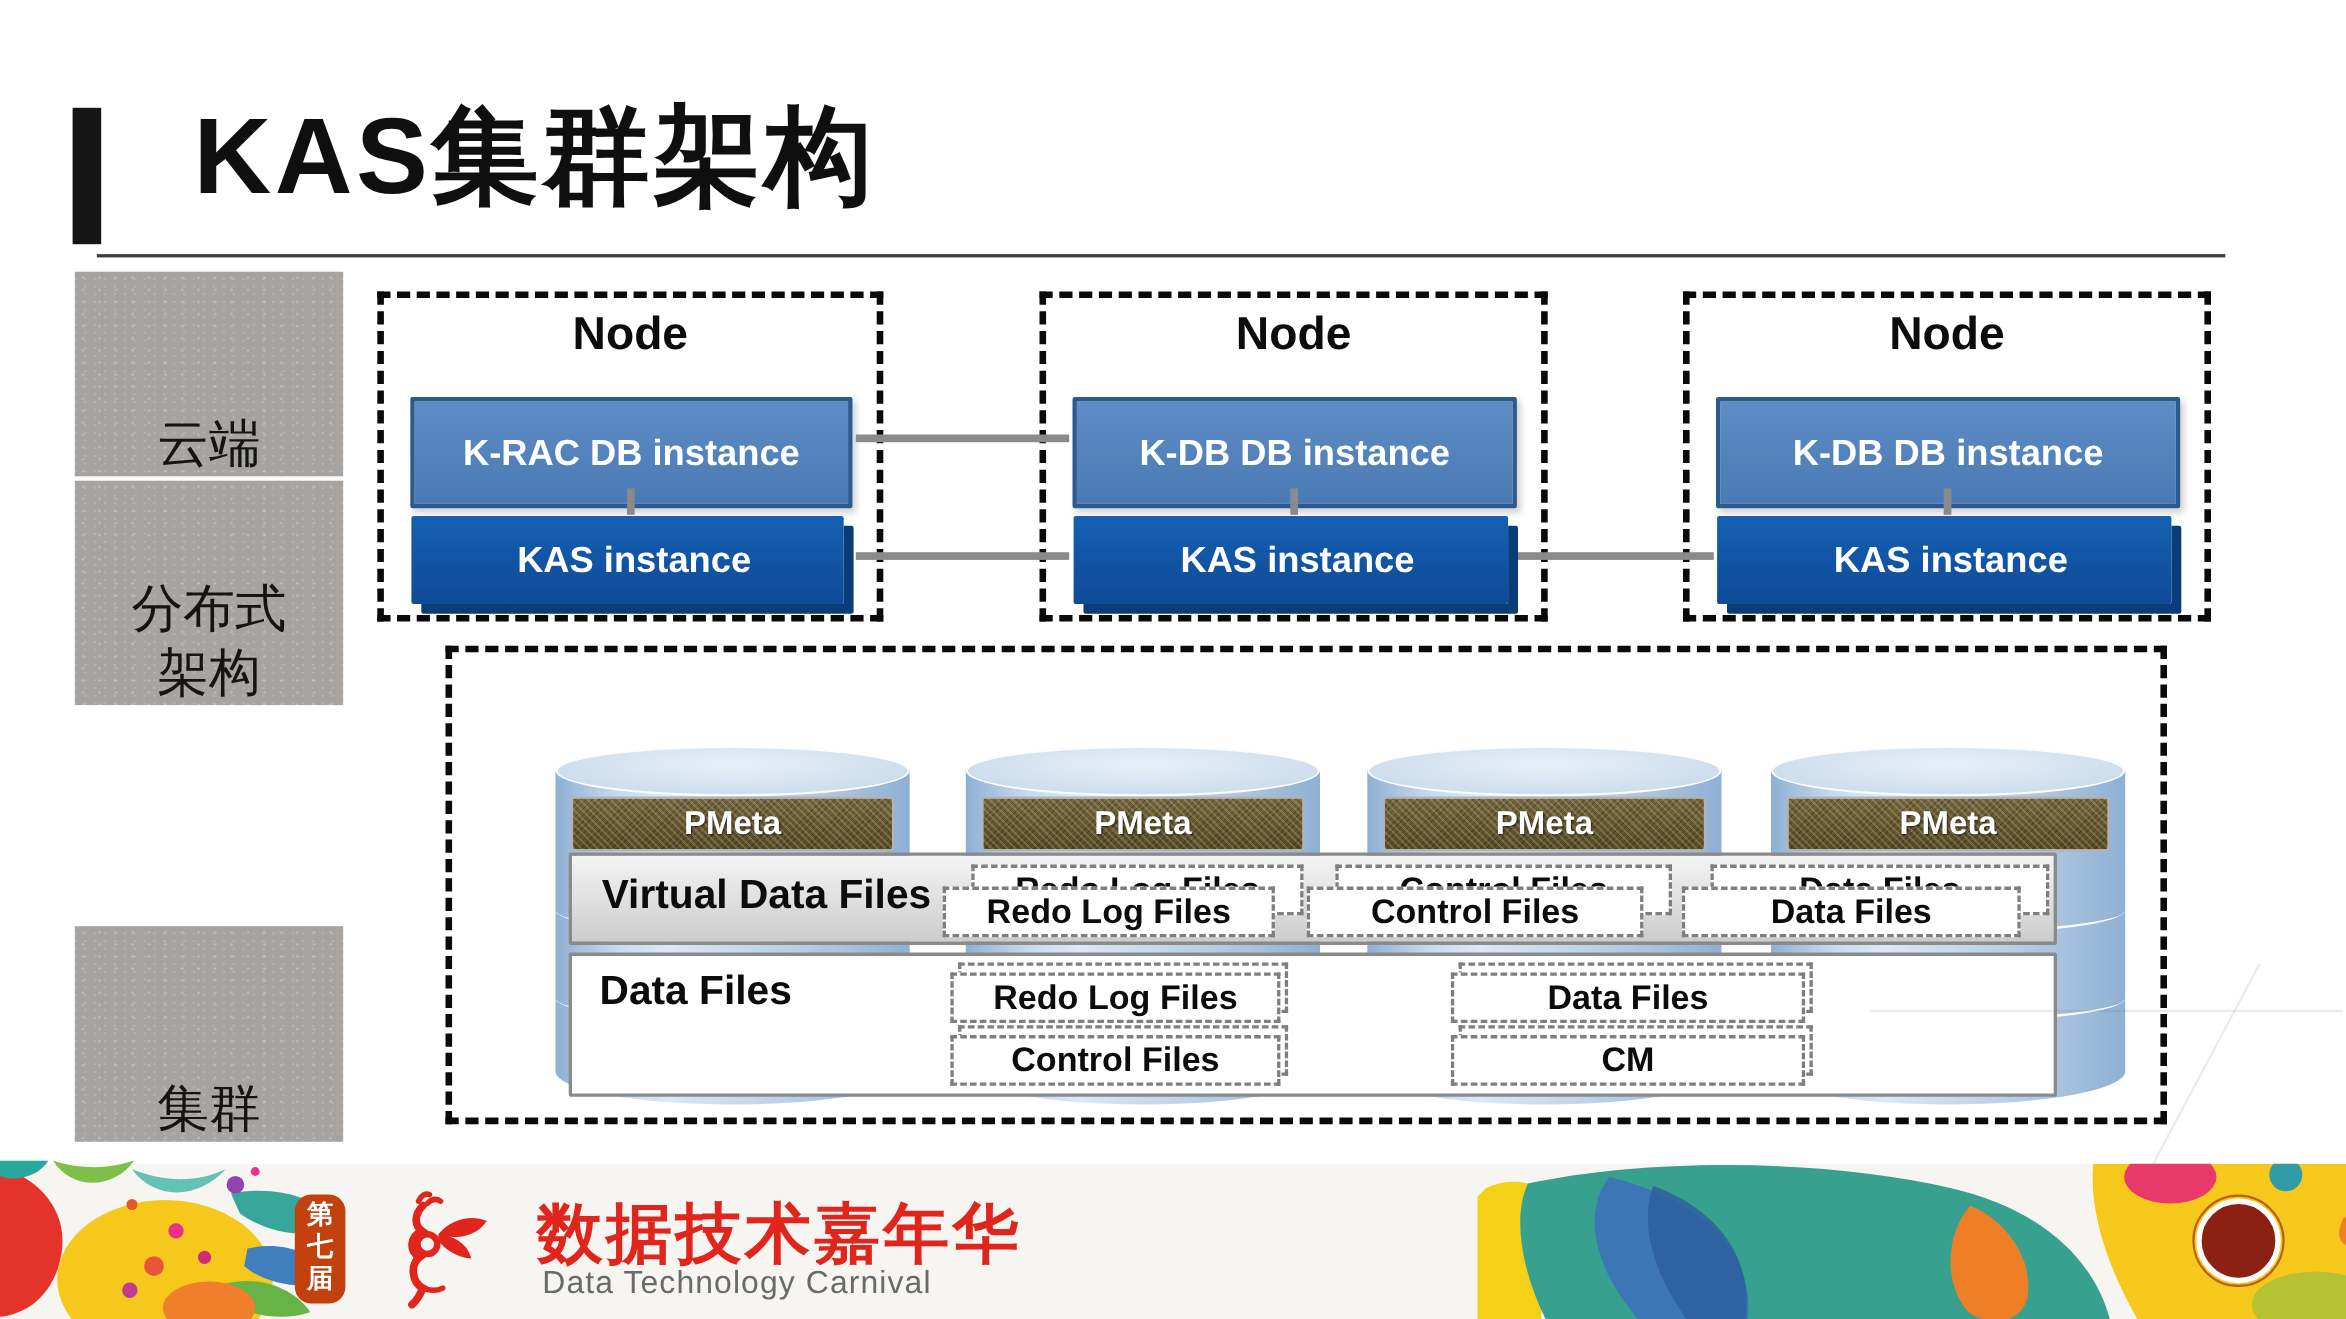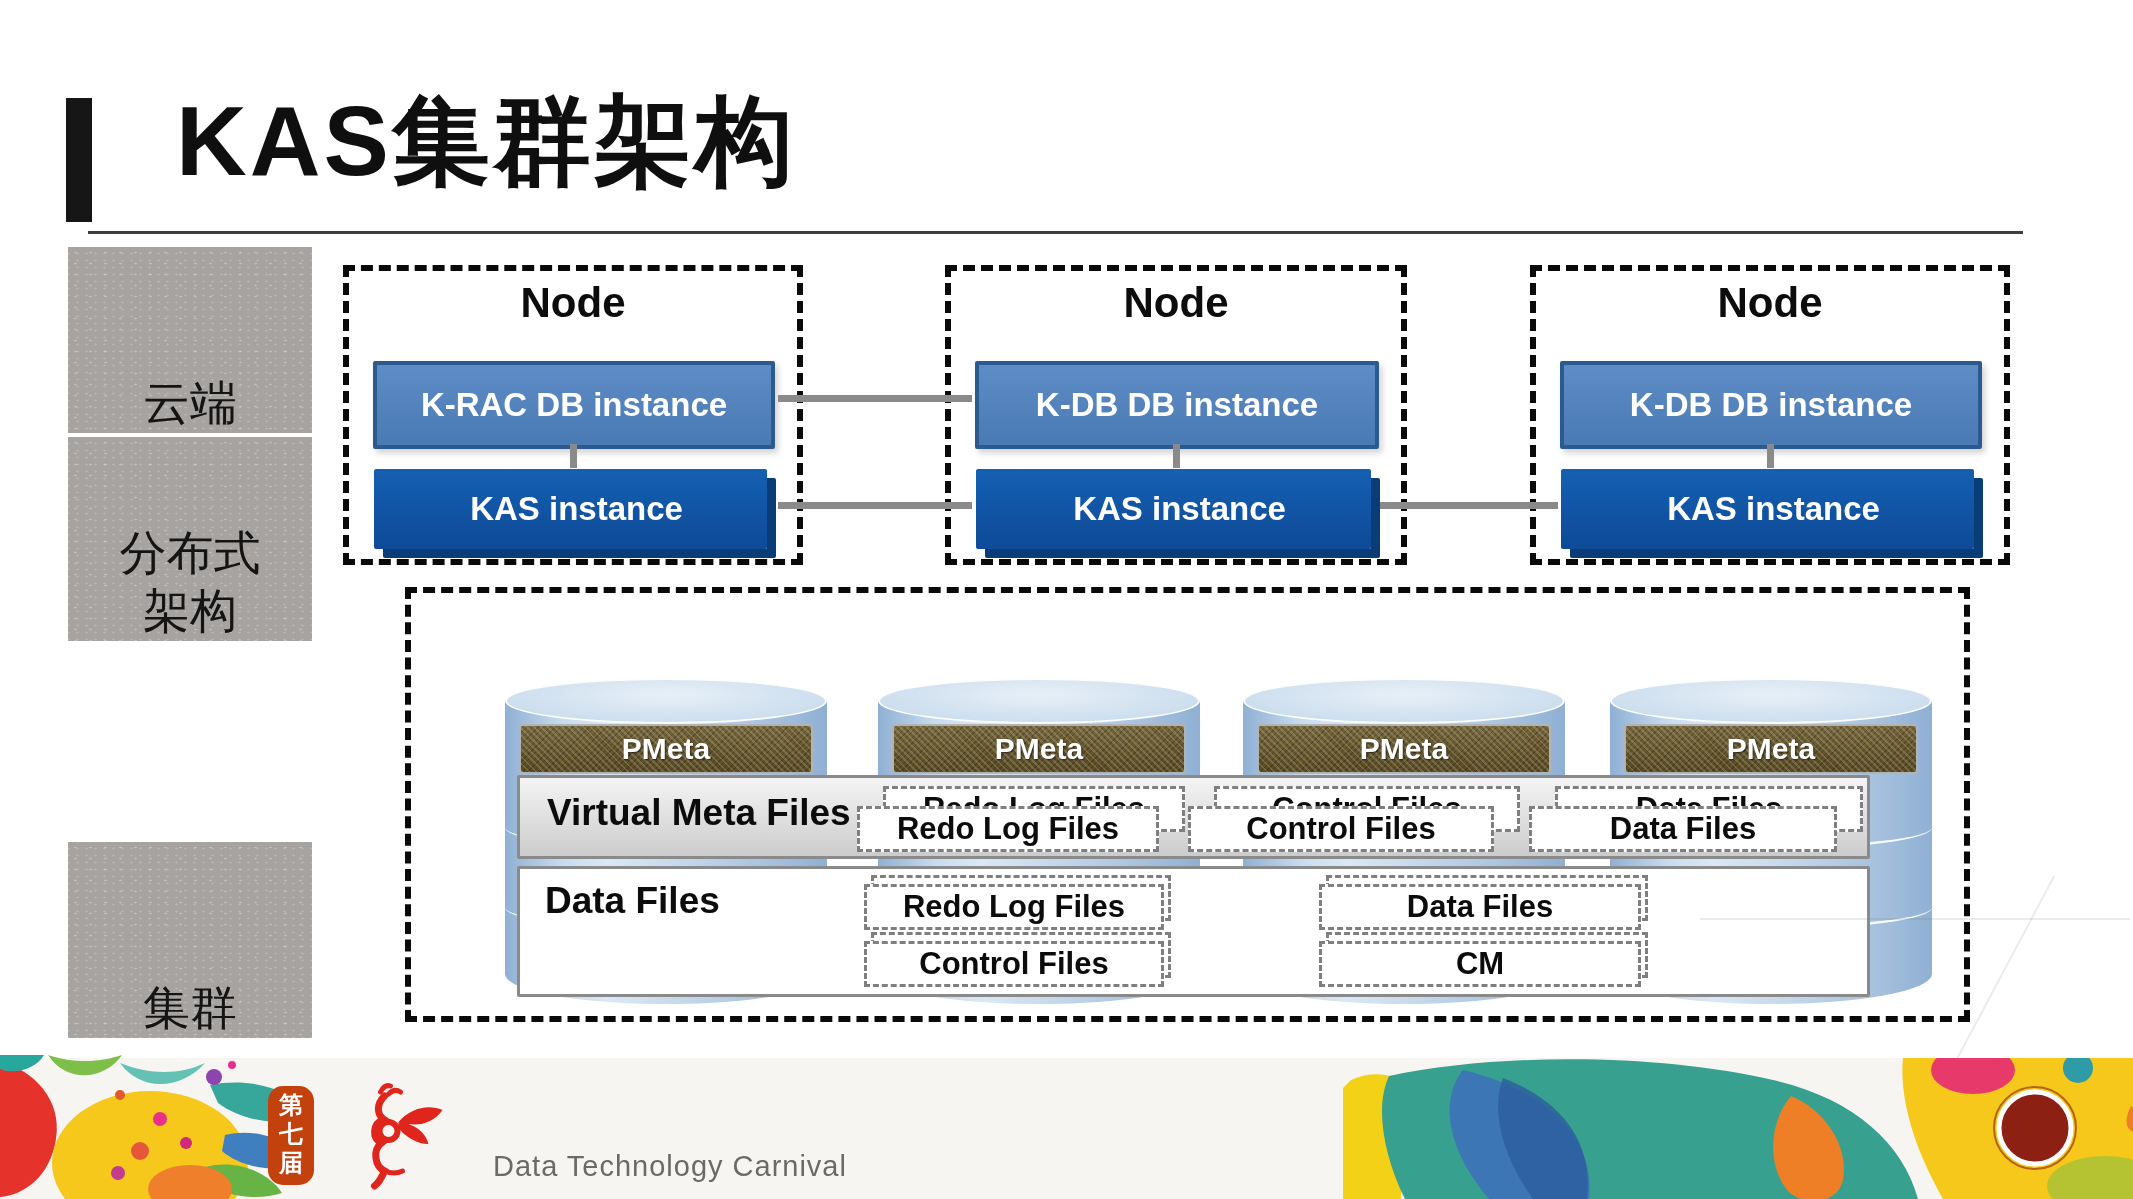--- a/index.html
+++ b/index.html
@@ -13,21 +13,21 @@
   
   .side-item{position:absolute;left:68px;width:244px;display:flex;align-items:flex-end;justify-content:center;
              text-align:center;background:#a6a3a1;color:#141414;font-size:47px;white-space:pre-line;line-height:1.25;
              background-image:radial-gradient(rgba(255,255,255,.28) 1px,transparent 1.6px),
                               radial-gradient(rgba(255,255,255,.18) 1px,transparent 1.6px);
              background-size:15px 11px,9px 7px;background-position:0 0,5px 3px;}
   .side-item.active{background-color:#9e3a1e;color:#ffffff;font-weight:bold;font-size:50px;}
   
   .node{position:absolute;top:265px;height:300px;border:6px dashed #0a0a0a;box-sizing:border-box;background:transparent;}
   .node-title{position:absolute;left:0;right:0;top:8px;text-align:center;font-size:42px;font-weight:bold;color:#0c0c0c;}
-  .db-box{position:absolute;left:24px;right:22px;top:90px;height:88px;box-sizing:border-box;
+  .db-box{position:absolute;left:24px;right:22px;top:90px;height:101px;box-sizing:border-box;
           background:linear-gradient(180deg,#5e8cc6,#4a7ab3);border:4px solid #2d5a8e;border-radius:2px;
           display:flex;align-items:center;justify-content:center;color:#fff;font-weight:bold;font-size:33px;
           box-shadow:3px 4px 6px rgba(0,0,0,.18);}
   .kas-box{position:absolute;left:25px;right:30px;top:198px;height:80px;box-sizing:border-box;
            background:linear-gradient(180deg,#1560b2,#0e4a97);border-radius:2px;
            display:flex;align-items:center;justify-content:center;color:#fff;font-weight:bold;font-size:33px;
            box-shadow:9px 9px 0 #0a3c78;padding-left:12px;}
   .conn{position:absolute;background:#8a8a8a;}
   
   .shared-box{position:absolute;left:405px;top:587px;width:1565px;height:435px;border:6px dashed #0a0a0a;box-sizing:border-box;}
@@ -131,21 +131,21 @@
   </div>
   <div class="cyl" style="left:1610px;">
     <div class="body"></div>
     <div class="arc" style="top:128px;"></div>
     <div class="arc" style="top:208px;"></div>
     <div class="top"></div>
     <div class="pmeta">PMeta</div>
   </div>
 
   <div class="band-gray"></div>
-  <div class="band-label" style="left:547px;top:792px;">Virtual Meta Files</div>
+  <div class="band-label" style="left:547px;top:792px;">Virtual Data Files</div>
 
   <div class="fbox back" style="left:883px;top:786px;width:302px;">Redo Log Files</div>
   <div class="fbox" style="left:857px;top:806px;width:302px;">Redo Log Files</div>
 
   <div class="fbox back" style="left:1214px;top:786px;width:306px;">Control Files</div>
   <div class="fbox" style="left:1188px;top:806px;width:306px;">Control Files</div>
 
   <div class="fbox back" style="left:1555px;top:786px;width:308px;">Data Files</div>
   <div class="fbox" style="left:1529px;top:806px;width:308px;">Data Files</div>
 
@@ -194,20 +194,21 @@
     <g fill="none" stroke="#e0261c" stroke-linecap="round">
       <path d="M34 14 C26 22 26 32 33 37 C22 42 21 56 31 61 C22 68 24 84 34 89 C31 96 28 101 24 104" stroke-width="7"></path>
       <circle cx="38" cy="49" r="9" stroke-width="6"></circle>
       <path d="M30 10 q4 -8 10 -6" stroke-width="5"></path>
       <path d="M38 12 q6 -6 12 -2" stroke-width="5"></path>
       <path d="M34 89 q10 4 18 0" stroke-width="5"></path>
     </g>
     <path d="M48 40 C60 26 78 22 92 28 C84 40 70 44 58 42 C70 46 76 54 78 62 C66 62 54 54 48 46 Z" fill="#e0261c"></path>
   </svg>
 
+  <div class="brand-cn">数据技术嘉年华</div>
   <div class="brand-en">Data Technology Carnival</div>
 
   <svg style="left:1343px;top:1058px;position:absolute;" width="790" height="141" viewBox="0 0 790 141">
     <path d="M8 22 C30 12 52 16 64 28 L58 141 L0 141 L0 30 Z" fill="#f3d117"></path>
     <path d="M46 18 C160 -6 320 -4 430 22 C510 40 560 85 575 141 L62 141 C40 96 32 48 46 18 Z" fill="#37a08e"></path>
     <path d="M120 12 C210 34 252 84 246 141 L146 141 C104 92 96 42 120 12 Z" fill="#3c76b4"></path>
     <path d="M160 20 C225 45 250 90 244 141 L190 141 C158 96 148 52 160 20 Z" fill="#2c5e9e" opacity=".8"></path>
     <path d="M448 38 C482 52 506 88 500 122 C494 148 458 148 444 132 C424 106 426 64 448 38 Z" fill="#ef7f27"></path>
     <path d="M560 0 L790 0 L790 141 L600 141 C572 92 556 42 560 0 Z" fill="#f5c81b"></path>
     <ellipse cx="630" cy="12" rx="42" ry="24" fill="#e73a6b"></ellipse>

